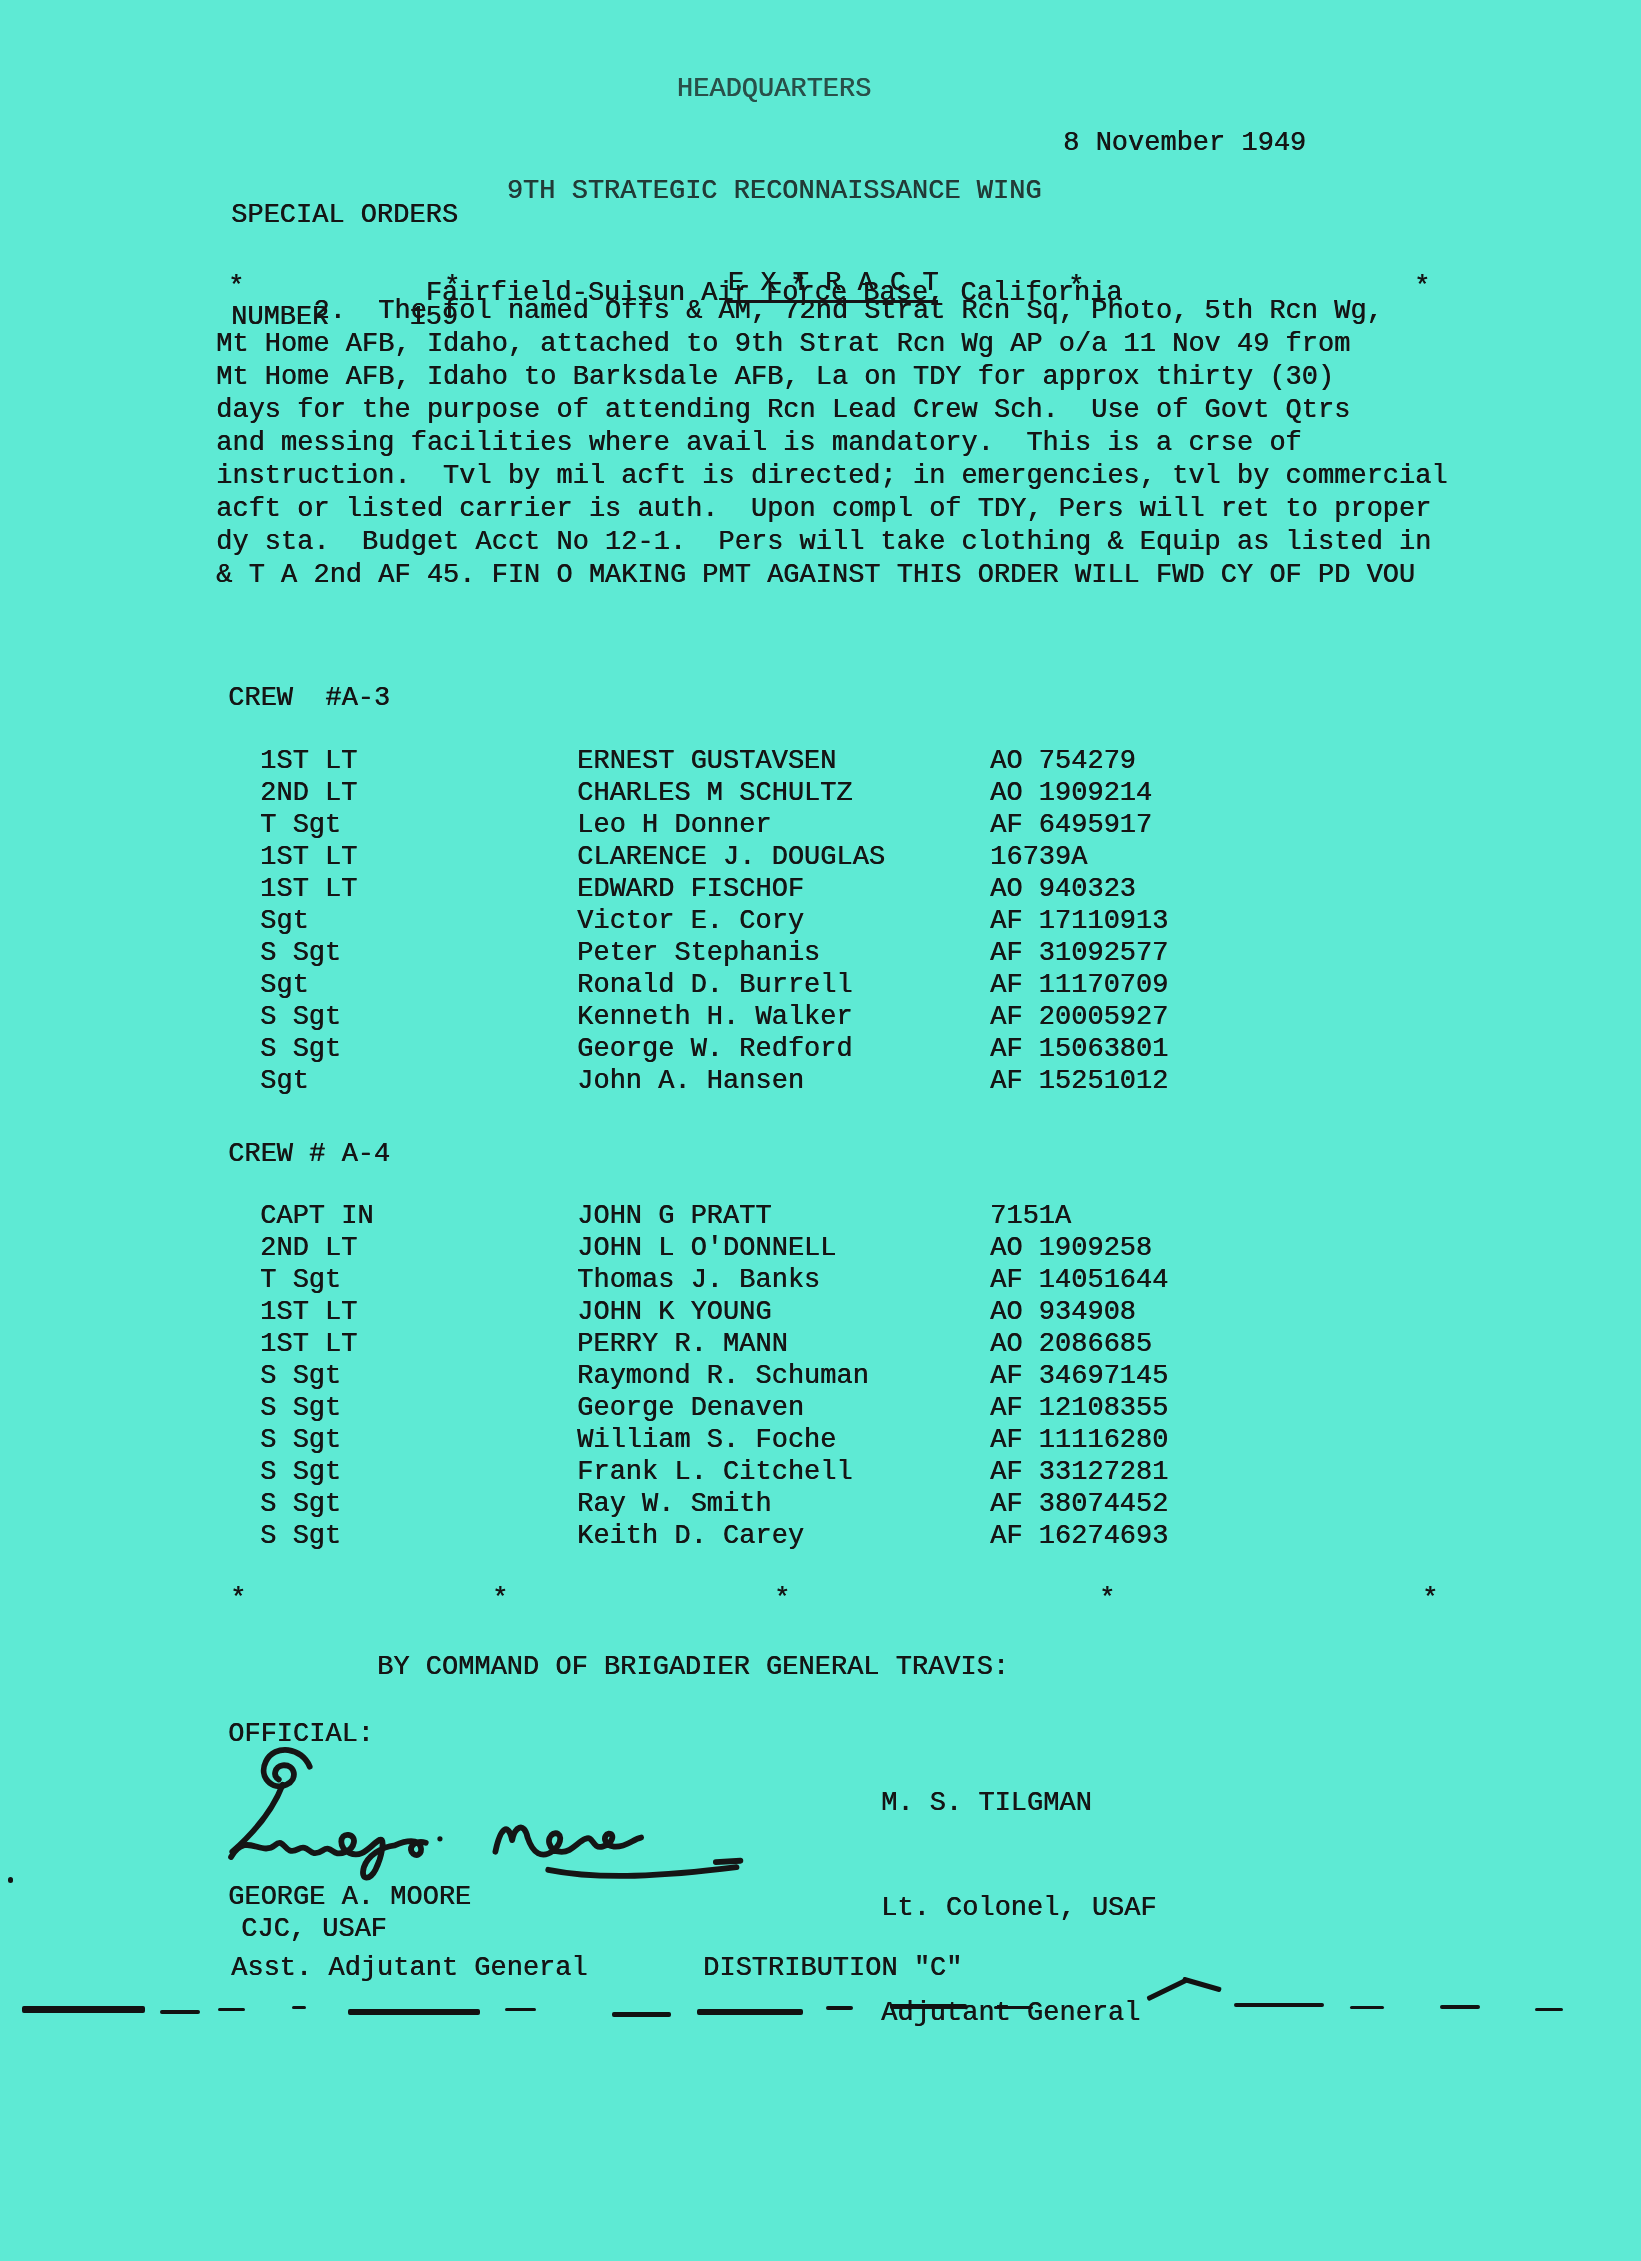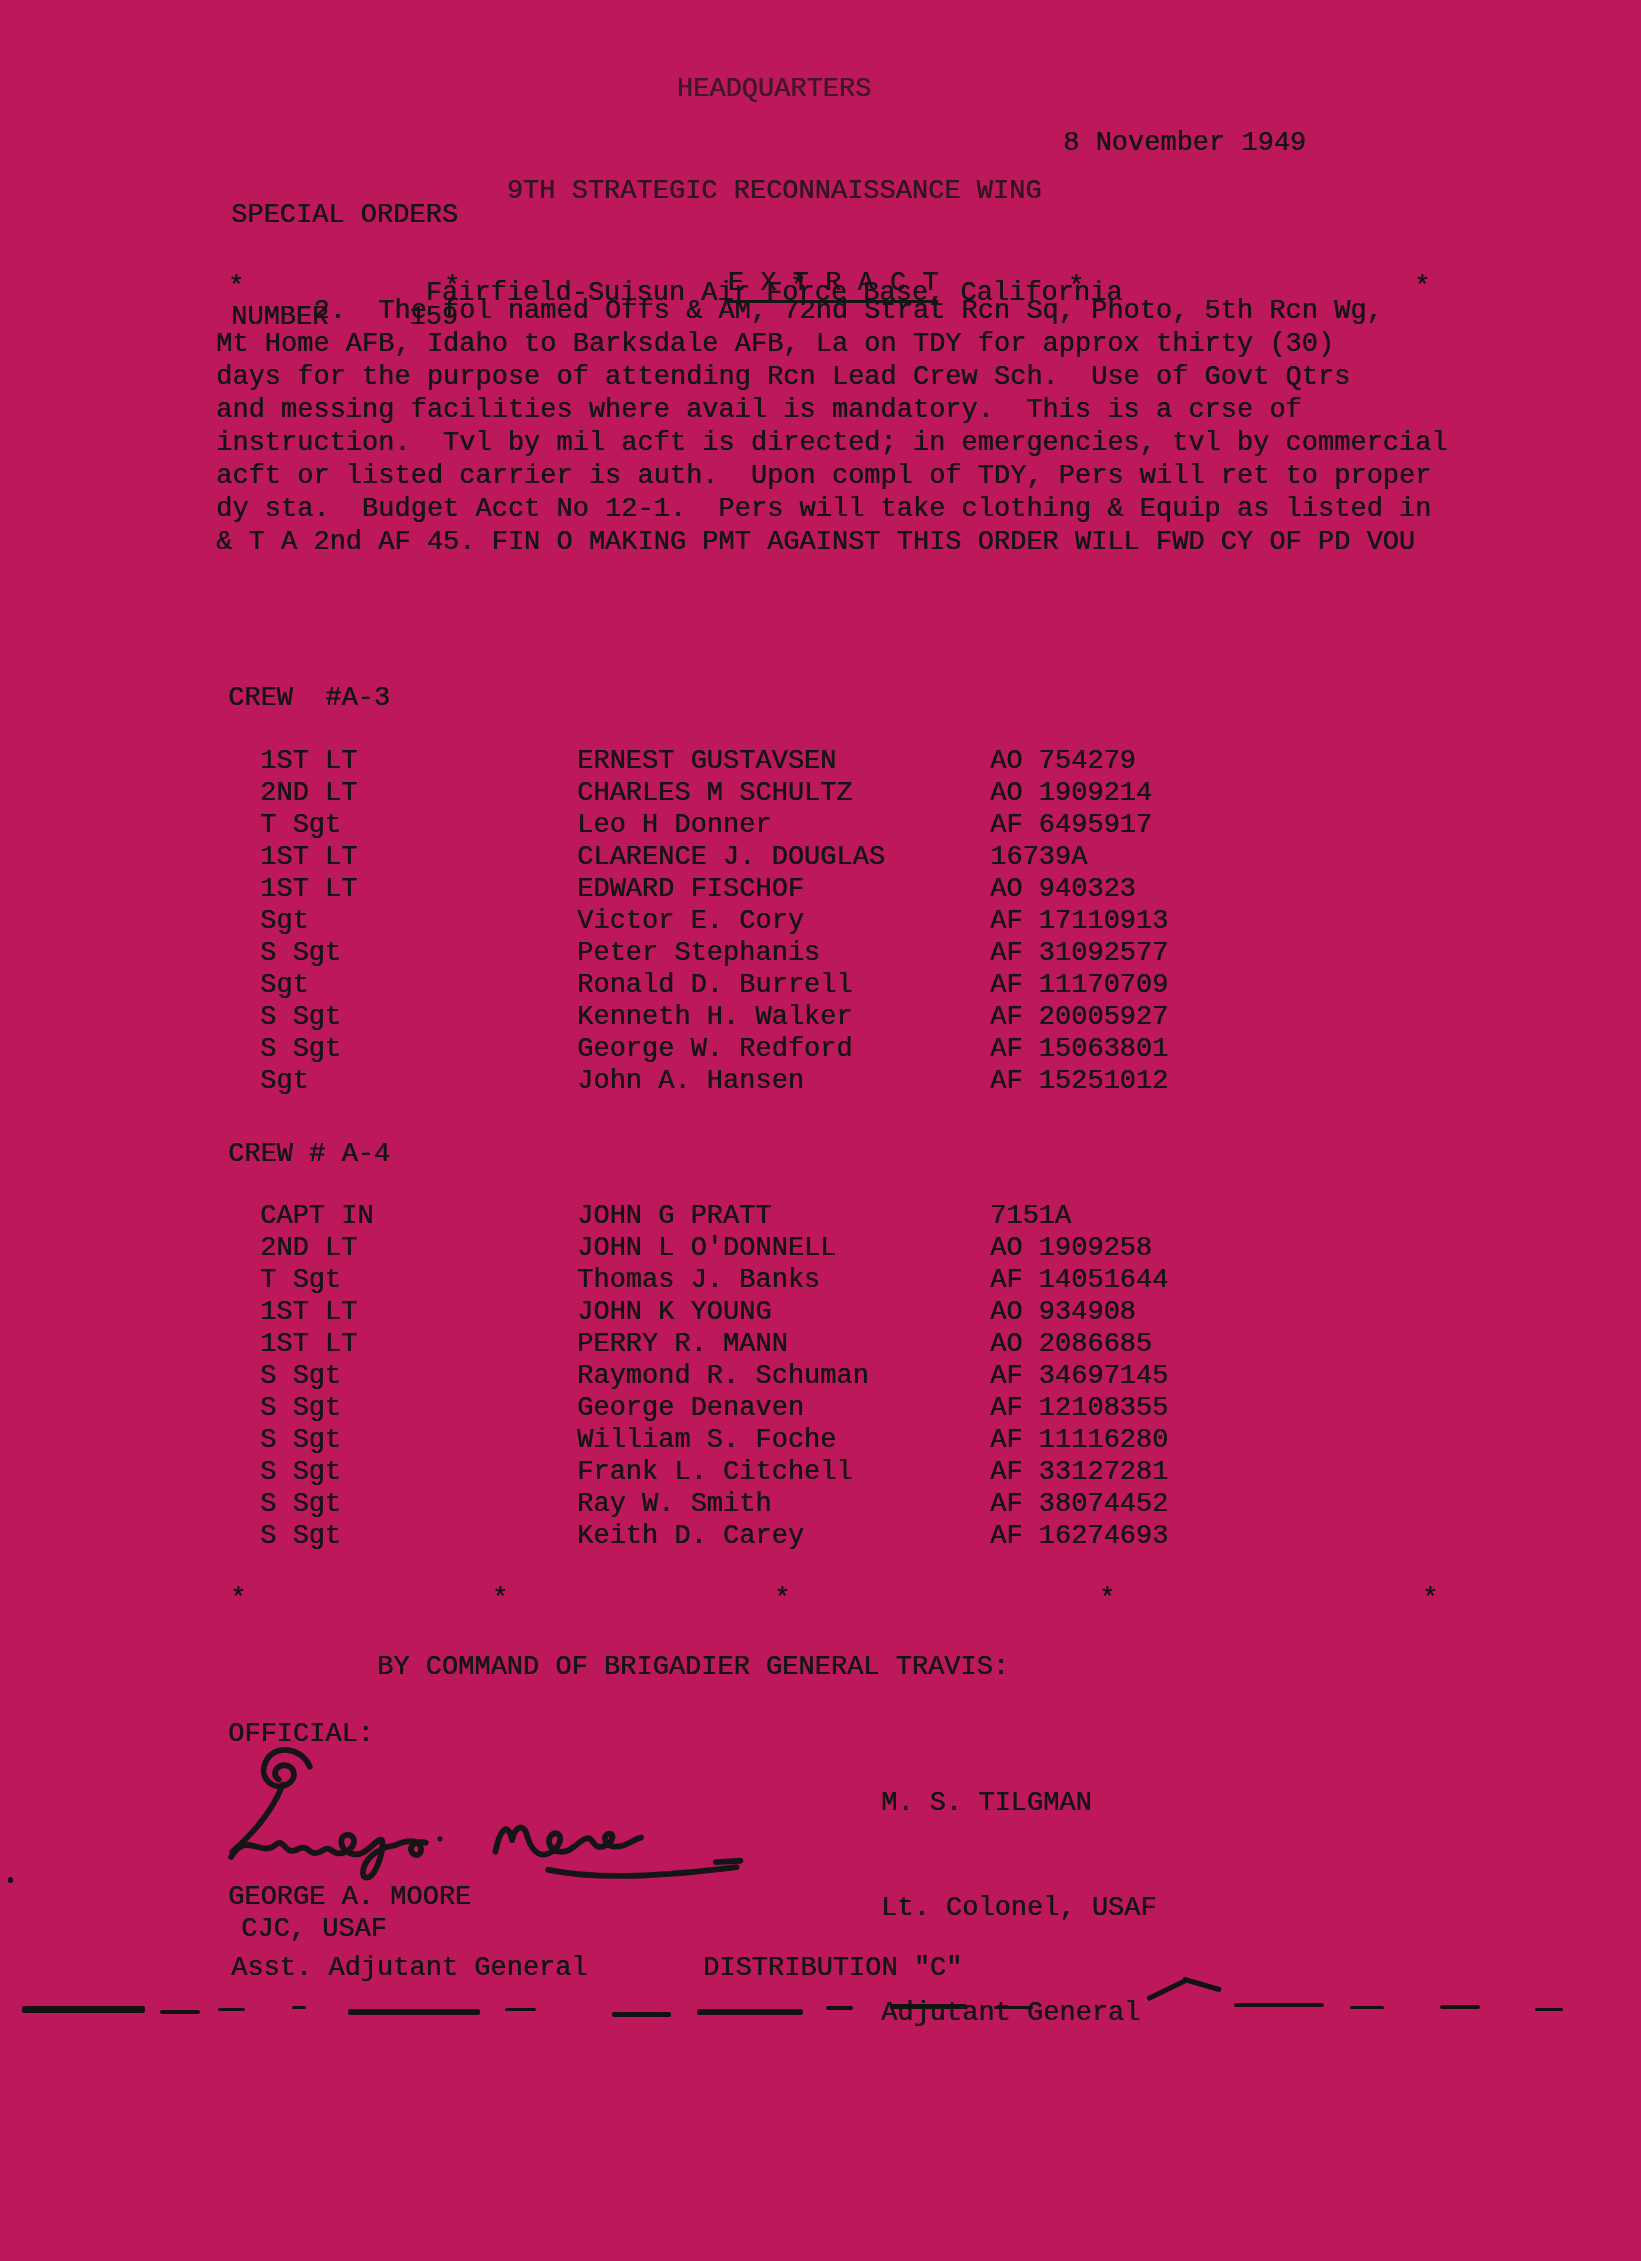--- a/index.html
+++ b/index.html
@@ -1,19 +1,19 @@
 <!DOCTYPE html>
 <html style="font-size:10.3px"><head>
 <meta charset="utf-8">
 <style>
   html,body{margin:0;padding:0;background:#ffffff;}
   .page{
     position:relative;
     width:1642px;height:2261px;
-    background:#be185d;
+    background:#5eead4;
     font-family:"Liberation Mono","DejaVu Sans Mono",monospace;
     color:#151515;
     overflow:hidden;
   }
   .t{
     position:absolute;
     white-space:pre;
     font-size:27px;
     line-height:34px;
     text-shadow:0.5px 0.2px 0 currentColor;
@@ -103,20 +103,21 @@
   <span>*</span>
       <span>*</span>
       <span>*</span>
       <span>*</span>
       <span>*</span>
     </div>
 
   <div class="para">
 
   <div>      2.  The fol named Offs &amp; AM, 72nd Strat Rcn Sq, Photo, 5th Rcn Wg,</div>
+      <div>Mt Home AFB, Idaho, attached to 9th Strat Rcn Wg AP o/a 11 Nov 49 from</div>
       <div>Mt Home AFB, Idaho to Barksdale AFB, La on TDY for approx thirty (30)</div>
       <div>days for the purpose of attending Rcn Lead Crew Sch.  Use of Govt Qtrs</div>
       <div>and messing facilities where avail is mandatory.  This is a crse of</div>
       <div>instruction.  Tvl by mil acft is directed; in emergencies, tvl by commercial</div>
       <div>acft or listed carrier is auth.  Upon compl of TDY, Pers will ret to proper</div>
       <div>dy sta.  Budget Acct No 12-1.  Pers will take clothing &amp; Equip as listed in</div>
       <div>&amp; T A 2nd AF 45. FIN O MAKING PMT AGAINST THIS ORDER WILL FWD CY OF PD VOU</div>
     </div>
 
   <div class="t crew-title-1">CREW  #A-3</div>

